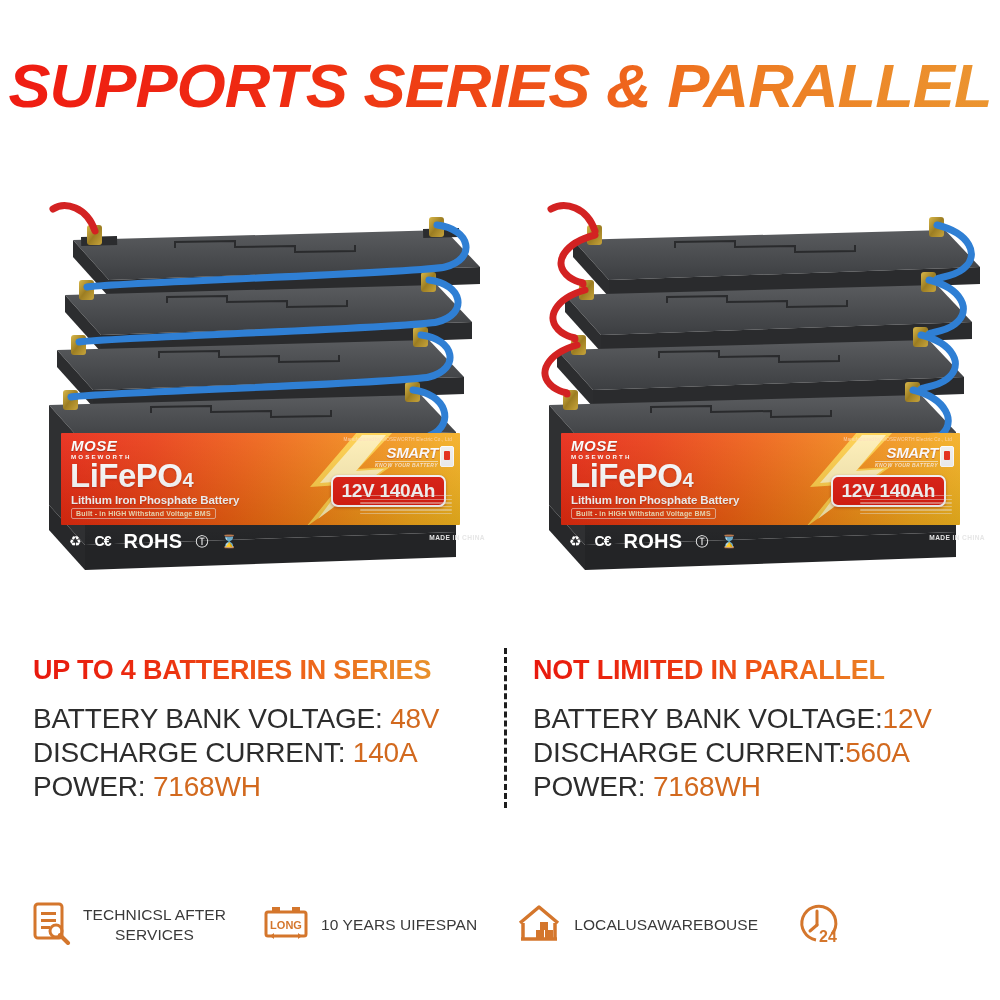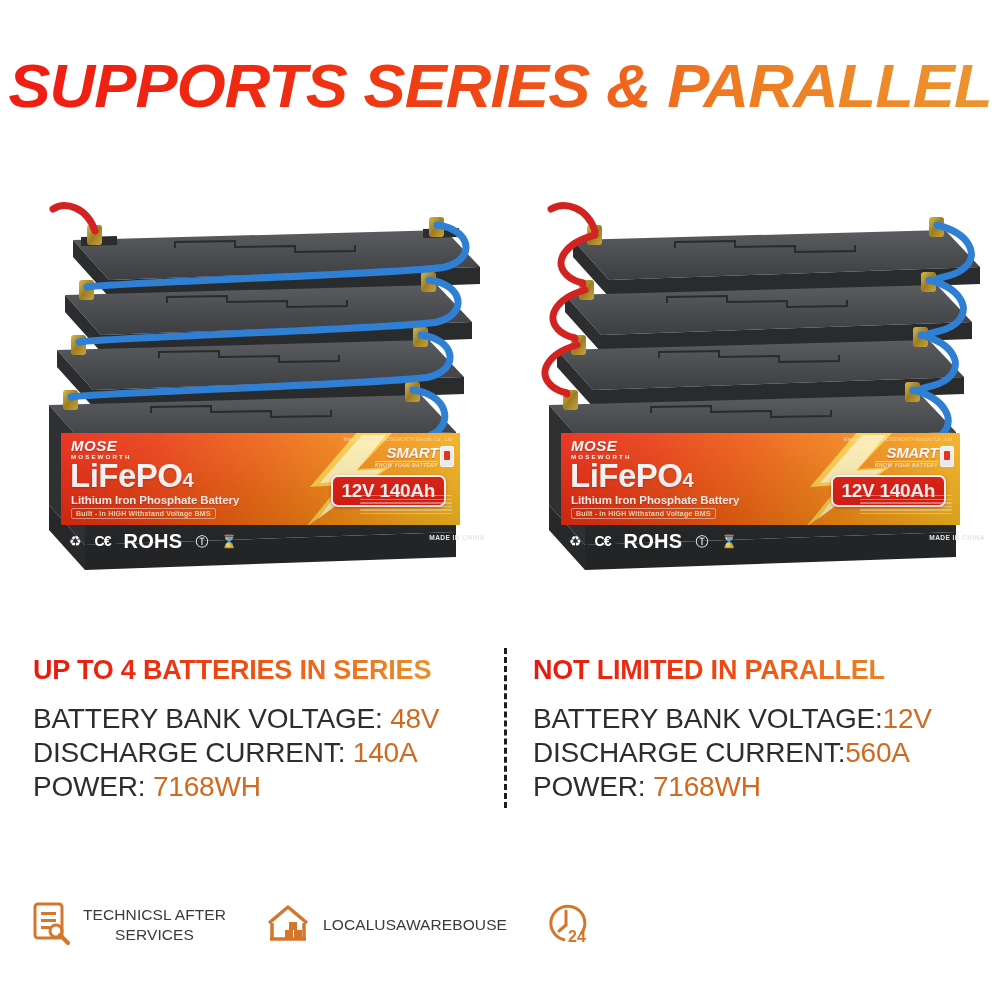--- a/index.html
+++ b/index.html
@@ -423,20 +423,33 @@
           <rect x="9" y="18" width="15" height="3" fill="#d4762c"></rect>
           <rect x="9" y="25" width="9" height="3" fill="#d4762c"></rect>
           <circle cx="24" cy="30" r="6" fill="none" stroke="#d4762c" stroke-width="3"></circle>
           <line x1="28" y1="34" x2="36" y2="42" stroke="#d4762c" stroke-width="4" stroke-linecap="round"></line>
         </svg>
       </span>
       <span class="txt">TECHNICSL AFTER
 SERVICES</span>
     </div>
 
+    <div class="feature f2">
+      <span class="ico">
+        <svg width="48" height="40" viewBox="0 0 48 40">
+          <rect x="4" y="9" width="40" height="24" rx="2" fill="none" stroke="#d4762c" stroke-width="3"></rect>
+          <rect x="10" y="4" width="8" height="5" fill="#d4762c"></rect>
+          <rect x="30" y="4" width="8" height="5" fill="#d4762c"></rect>
+          <text x="24" y="26" font-family="Liberation Sans, sans-serif" font-size="11" font-weight="bold" fill="#d4762c" text-anchor="middle">LONG</text>
+          <polygon points="8,33 12,30 12,36" fill="#d4762c"></polygon>
+          <polygon points="40,33 36,30 36,36" fill="#d4762c"></polygon>
+        </svg>
+      </span>
+      <span class="txt">10 YEARS UIFESPAN</span>
+    </div>
 
     <div class="feature f3">
       <span class="ico">
         <svg width="46" height="40" viewBox="0 0 46 40">
           <polyline points="3,20 22,4 41,20" fill="none" stroke="#d4762c" stroke-width="3.5" stroke-linejoin="round"></polyline>
           <line x1="6" y1="20" x2="6" y2="36" stroke="#d4762c" stroke-width="3.5"></line>
           <line x1="38" y1="20" x2="38" y2="36" stroke="#d4762c" stroke-width="3.5"></line>
           <line x1="4" y1="36" x2="40" y2="36" stroke="#d4762c" stroke-width="3.5"></line>
           <rect x="19" y="27" width="8" height="8" fill="#d4762c"></rect>
           <rect x="28" y="27" width="8" height="8" fill="#d4762c"></rect>

